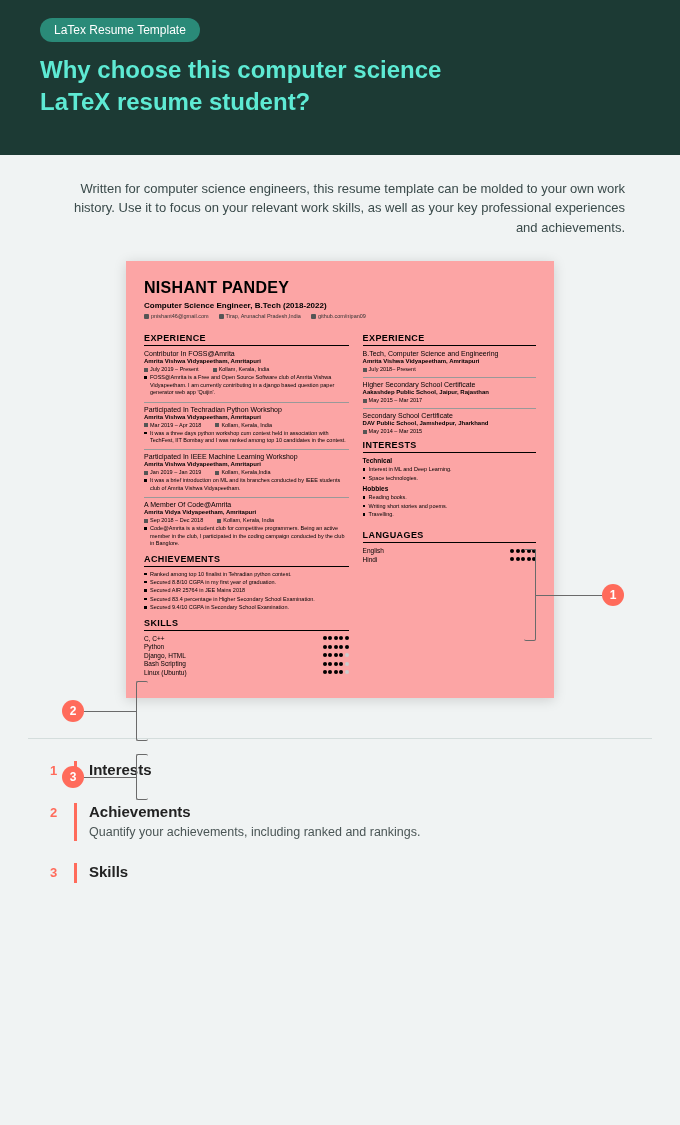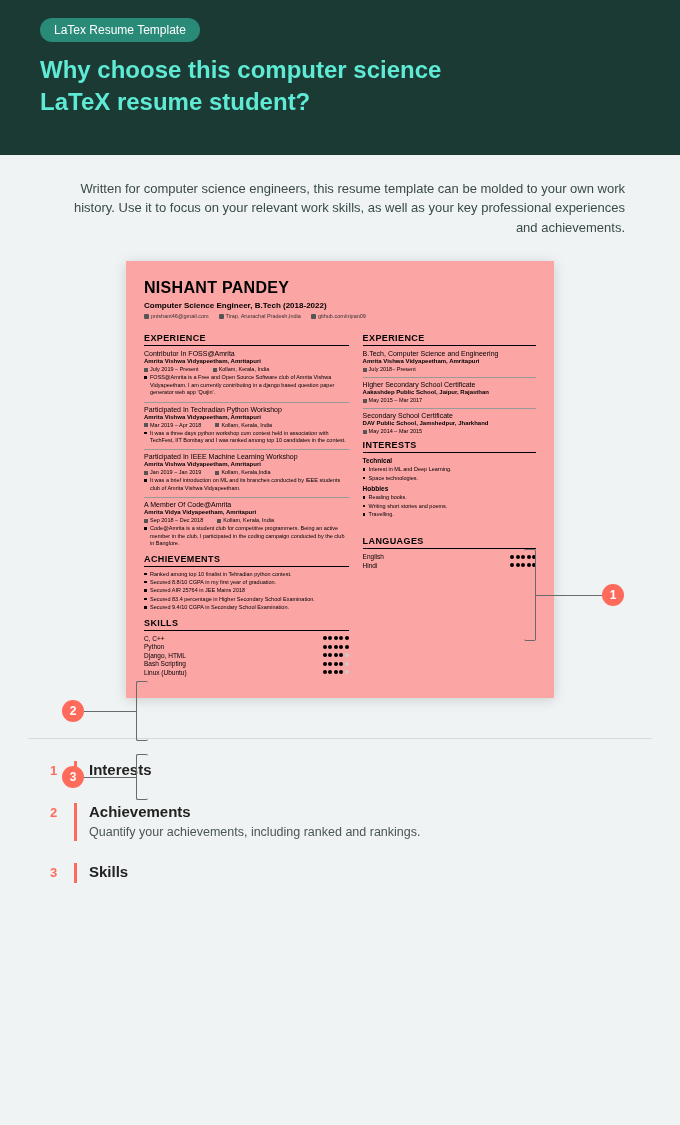--- a/index.html
+++ b/index.html
@@ -214,21 +214,21 @@
             <li>Interest in ML and Deep Learning.</li>
             <li>Space technologies.</li>
           </ul>
         <div class="int-h" style="margin-top:3px">Hobbies</div>
         <ul class="bul" id="int-hob">
             <li>Reading books.</li>
             <li>Writing short stories and poems.</li>
             <li>Travelling.</li>
           </ul>
 
-        <div class="sec-h" style="margin-top:18px">LANGUAGES</div>
+        <div class="sec-h" style="margin-top:12px">LANGUAGES</div>
         <hr class="rule">
         <div id="langs">
             <div class="dots-row">
               <span>English</span>
               <span class="dots">
                 <span class="dot"></span>
                 <span class="dot"></span>
                 <span class="dot"></span>
                 <span class="dot"></span>
                 <span class="dot"></span>

